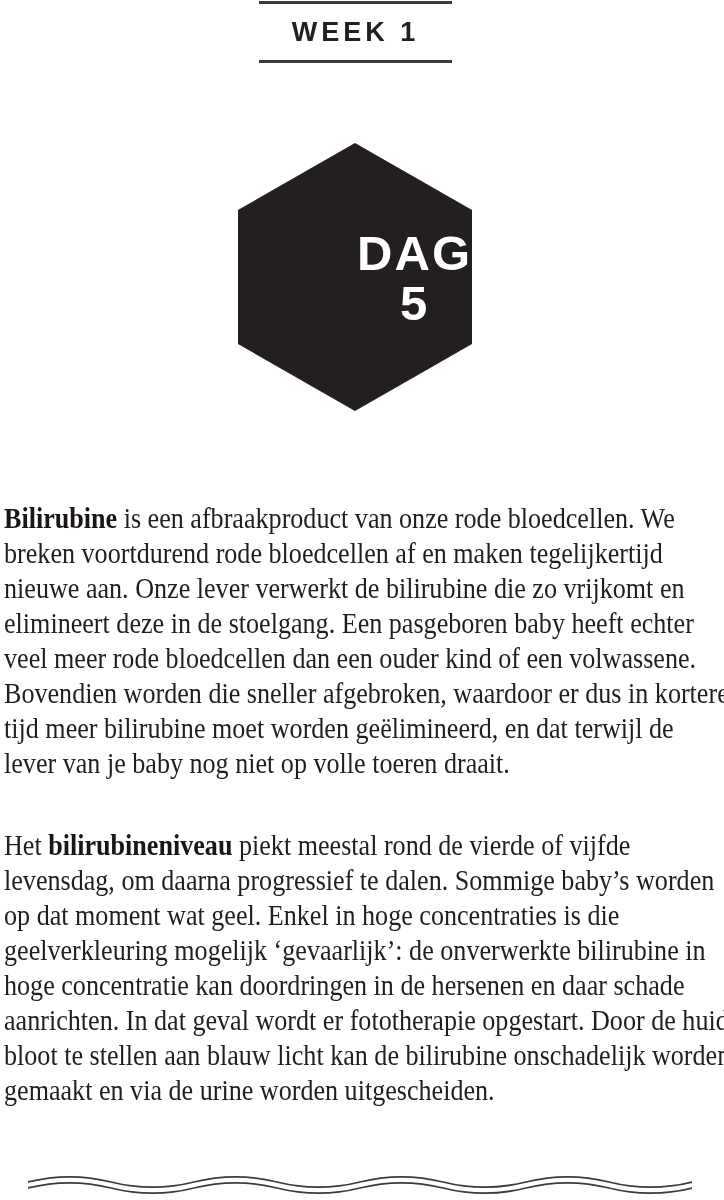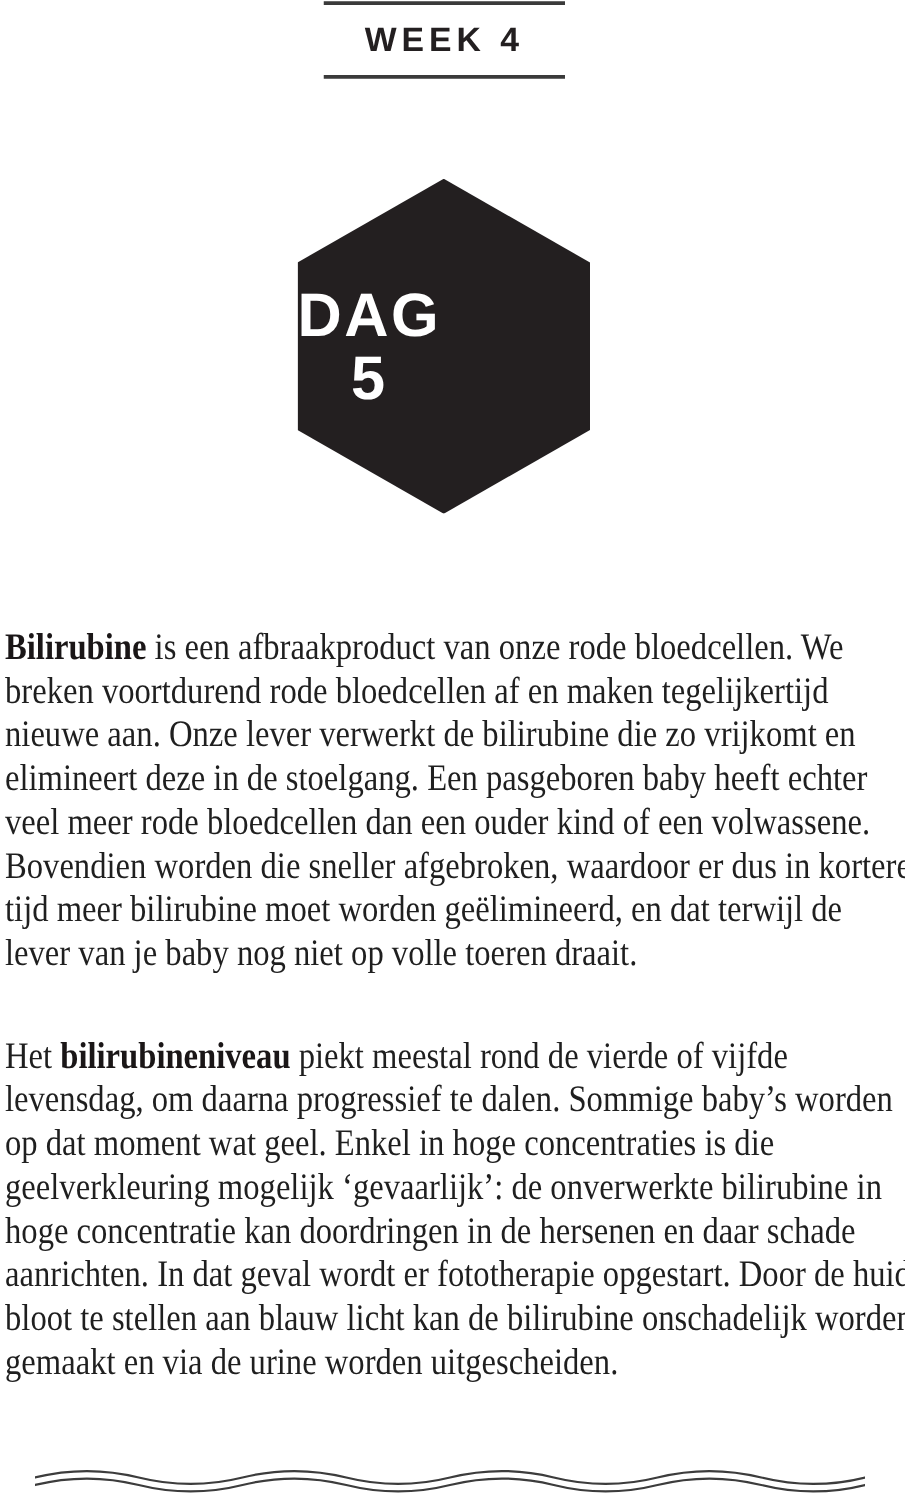--- a/index.html
+++ b/index.html
@@ -53,21 +53,21 @@
   .hexagon {
     position: absolute;
     left: 238px;
     top: 143px;
     width: 234px;
     height: 268px;
     background: #231f20;
     clip-path: polygon(50% 0%, 100% 25%, 100% 75%, 50% 100%, 0% 75%, 0% 25%);
     display: flex;
     align-items: center;
-    justify-content: flex-start;
+    justify-content: flex-end;
   }
   .hex-text {
     text-align: center;
     color: #ffffff;
     font-family: "Liberation Sans", sans-serif;
     font-weight: 700;
     font-size: 49px;
     line-height: 50px;
     letter-spacing: 2px;
     padding-top: 2px;
@@ -102,21 +102,21 @@
     stroke-linecap: round;
   }
 </style>
 </head>
 <body>
 
 <div class="page">
 
   <div class="week-header">
     <div class="rule rule-top"></div>
-    <div class="week-title">WEEK 4</div>
+    <div class="week-title">WEEK 1</div>
     <div class="rule rule-bottom"></div>
   </div>
 
   <div class="hexagon">
     <div class="hex-text">
       <div>DAG</div>
       <div>5</div>
     </div>
   </div>
 

